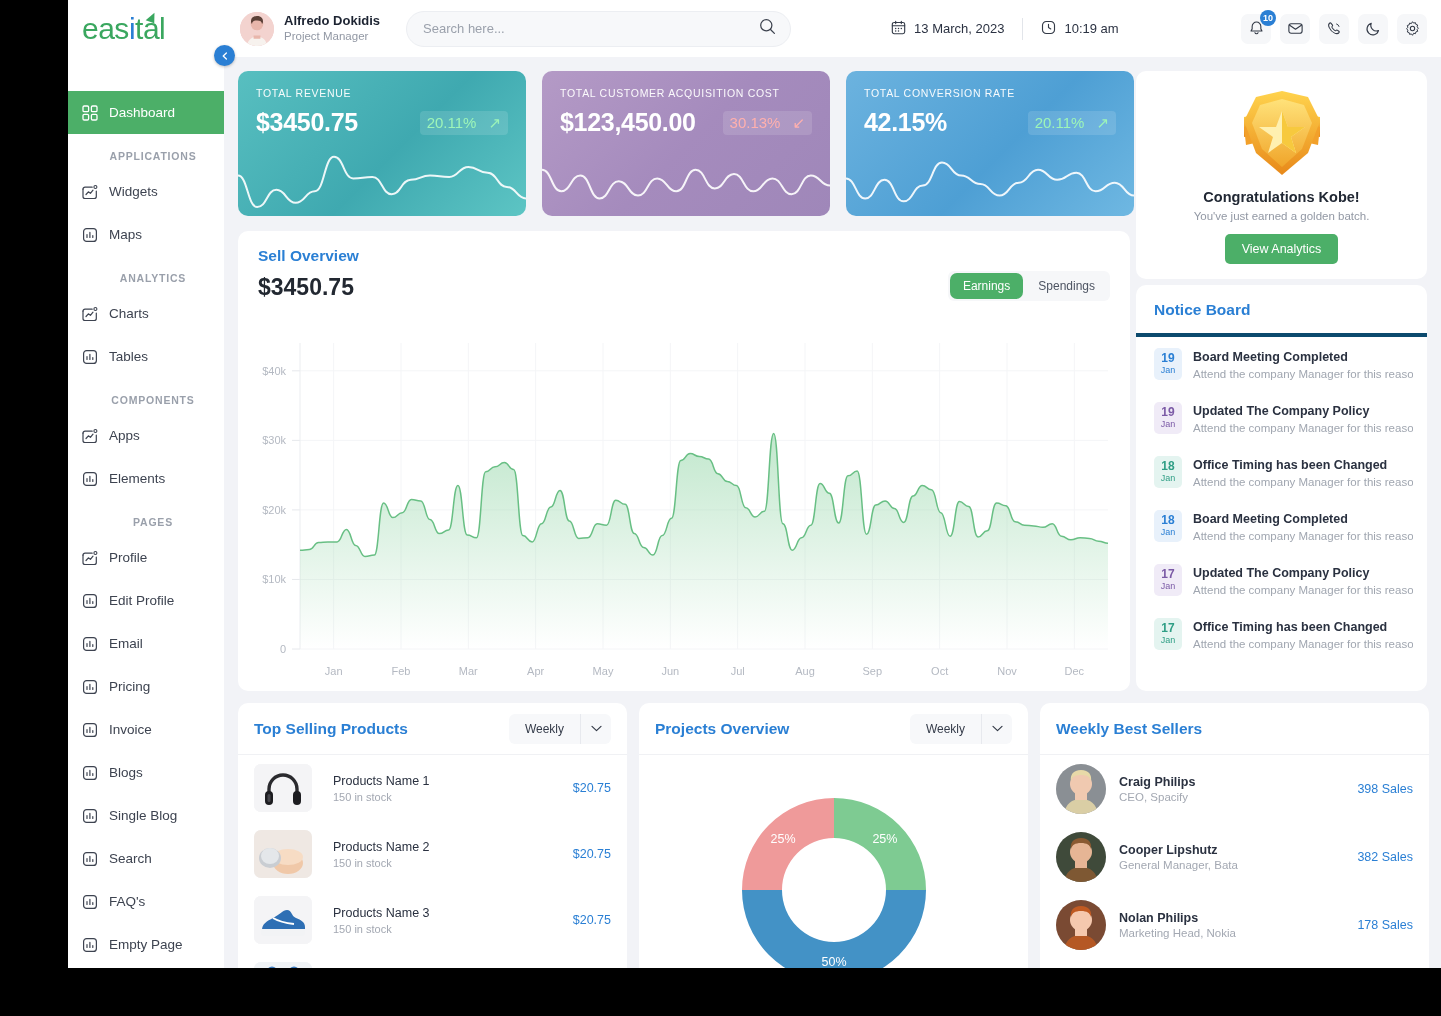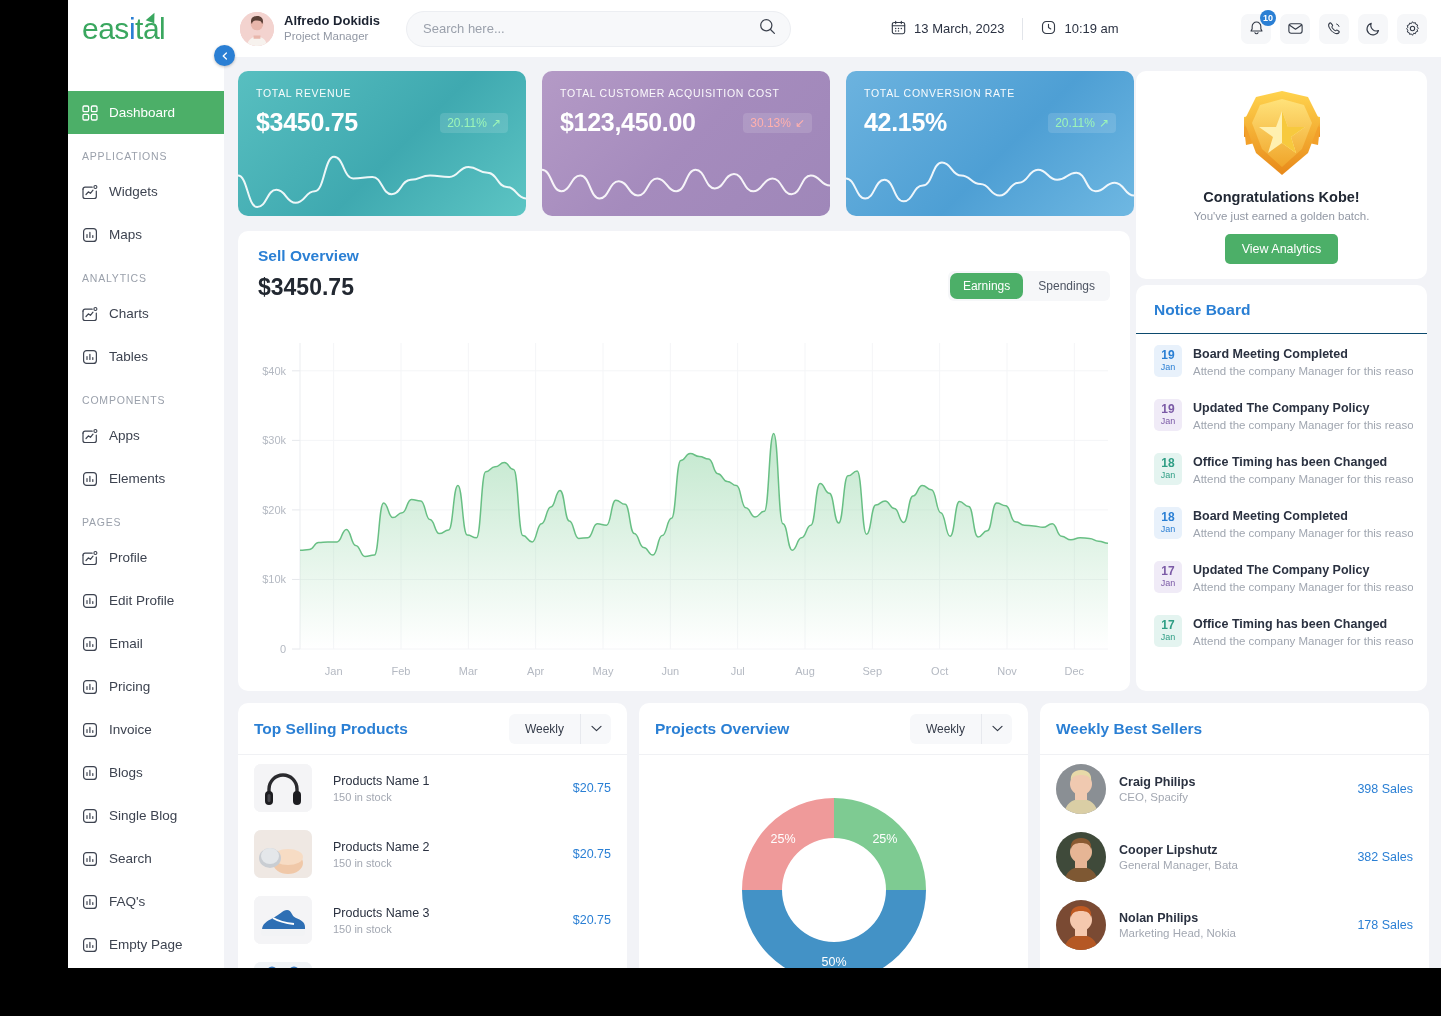--- a/index.html
+++ b/index.html
@@ -44,21 +44,21 @@
   .collapse-btn {
     position: absolute; left: 214px; top: 45px;
     width: 21px; height: 21px; border-radius: 50%;
     background: #2a7fd4; color: #fff;
     display: flex; align-items: center; justify-content: center;
     font-size: 11px; z-index: 40; box-shadow: 0 1px 3px rgba(0,0,0,.25);
   }
   .nav { padding-top: 34px; }
   .nav-section {
     font-size: 10.5px; color: #9aa0ab; letter-spacing: .8px;
-    padding: 16px 0 8px 14px; font-weight: 400;
+    padding: 16px 0 8px 14px; font-weight: 700; text-align: center;
   }
   .nav-item {
     display: flex; align-items: center; gap: 11px;
     height: 43px; padding-left: 14px; color: #3d4350;
     font-size: 13.5px; cursor: pointer;
   }
   .nav-item.active { background: #4caf68; color: #fff; }
   .nav-item svg { flex: 0 0 auto; }
 
   
@@ -106,22 +106,22 @@
     width: 288px; height: 145px; border-radius: 10px; position: relative;
     overflow: hidden; color: #fff; padding: 16px 18px;
   }
   .s1 { background: linear-gradient(135deg,#58bfc0 0%,#3fa9b0 55%,#5dc5c4 100%); }
   .s2 { background: linear-gradient(135deg,#b49ac6 0%,#a58bbd 50%,#9f87b9 100%); }
   .s3 { background: linear-gradient(135deg,#6cb3df 0%,#4e9fd4 55%,#6fb8e2 100%); }
   .stat-label { font-size: 10.5px; letter-spacing: .7px; opacity: .95; font-weight: 400; }
   .stat-row2 { display: flex; align-items: center; margin-top: 9px; }
   .stat-value { font-size: 25px; font-weight: bold; letter-spacing: -0.3px; }
   .chip {
-    margin-left: auto; font-size: 12px; padding: 3px 7px; border-radius: 4px;
-    display: flex; align-items: center; gap: 4px;
+    margin-left: auto; font-size: 15px; padding: 3px 7px; border-radius: 4px;
+    display: flex; align-items: center; gap: 12px;
   }
   .chip.up { color: #9df5b8; background: rgba(255,255,255,.13); }
   .chip.down { color: #ffb0ae; background: rgba(255,255,255,.13); }
   .spark { position: absolute; left: 0; right: 0; bottom: 0; height: 78px; }
 
   .card { background: #fff; border-radius: 10px; }
 
   .sell-card { position: absolute; left: 14px; top: 174px; width: 892px; height: 460px; }
   .sell-head { padding: 16px 20px 0 20px; display: flex; align-items: flex-end; }
   .card-title { font-size: 15.5px; color: #2a7fd4; font-weight: bold; }
@@ -137,21 +137,21 @@
 
   .congrats-card { position: absolute; right: 14px; top: 14px; width: 291px; height: 208px; text-align: center; padding-top: 16px; }
   .congrats-title { font-size: 14.5px; font-weight: bold; color: #212834; margin-top: 6px; }
   .congrats-sub { font-size: 11.5px; color: #9298a4; margin-top: 5px; }
   .btn-green {
     display: inline-block; margin-top: 12px; background: #4caf68; color: #fff;
     font-size: 12.5px; padding: 8px 17px; border-radius: 5px; cursor: pointer;
   }
 
   .notice-card { position: absolute; right: 14px; top: 228px; width: 291px; height: 406px; overflow: hidden; }
-  .notice-head { padding: 16px 18px 14px 18px; border-bottom: 1px solid #0c4a6e; }
+  .notice-head { padding: 16px 18px 14px 18px; border-bottom: 4px solid #0c4a6e; }
   .notice-item { display: flex; gap: 11px; padding: 11px 14px 11px 18px; align-items: flex-end; }
   .date-chip {
     width: 28px; height: 32px; border-radius: 5px; flex: 0 0 auto;
     display: flex; flex-direction: column; align-items: center; justify-content: center;
   }
   .date-chip .d { font-size: 12px; font-weight: bold; line-height: 1.05; }
   .date-chip .m { font-size: 9px; line-height: 1.2; }
   .nc-blue { background: #e8f1fb; color: #2a7fd4; }
   .nc-purple { background: #f0ebf7; color: #7b5aa6; }
   .nc-teal { background: #e4f4f0; color: #2f9e85; }

